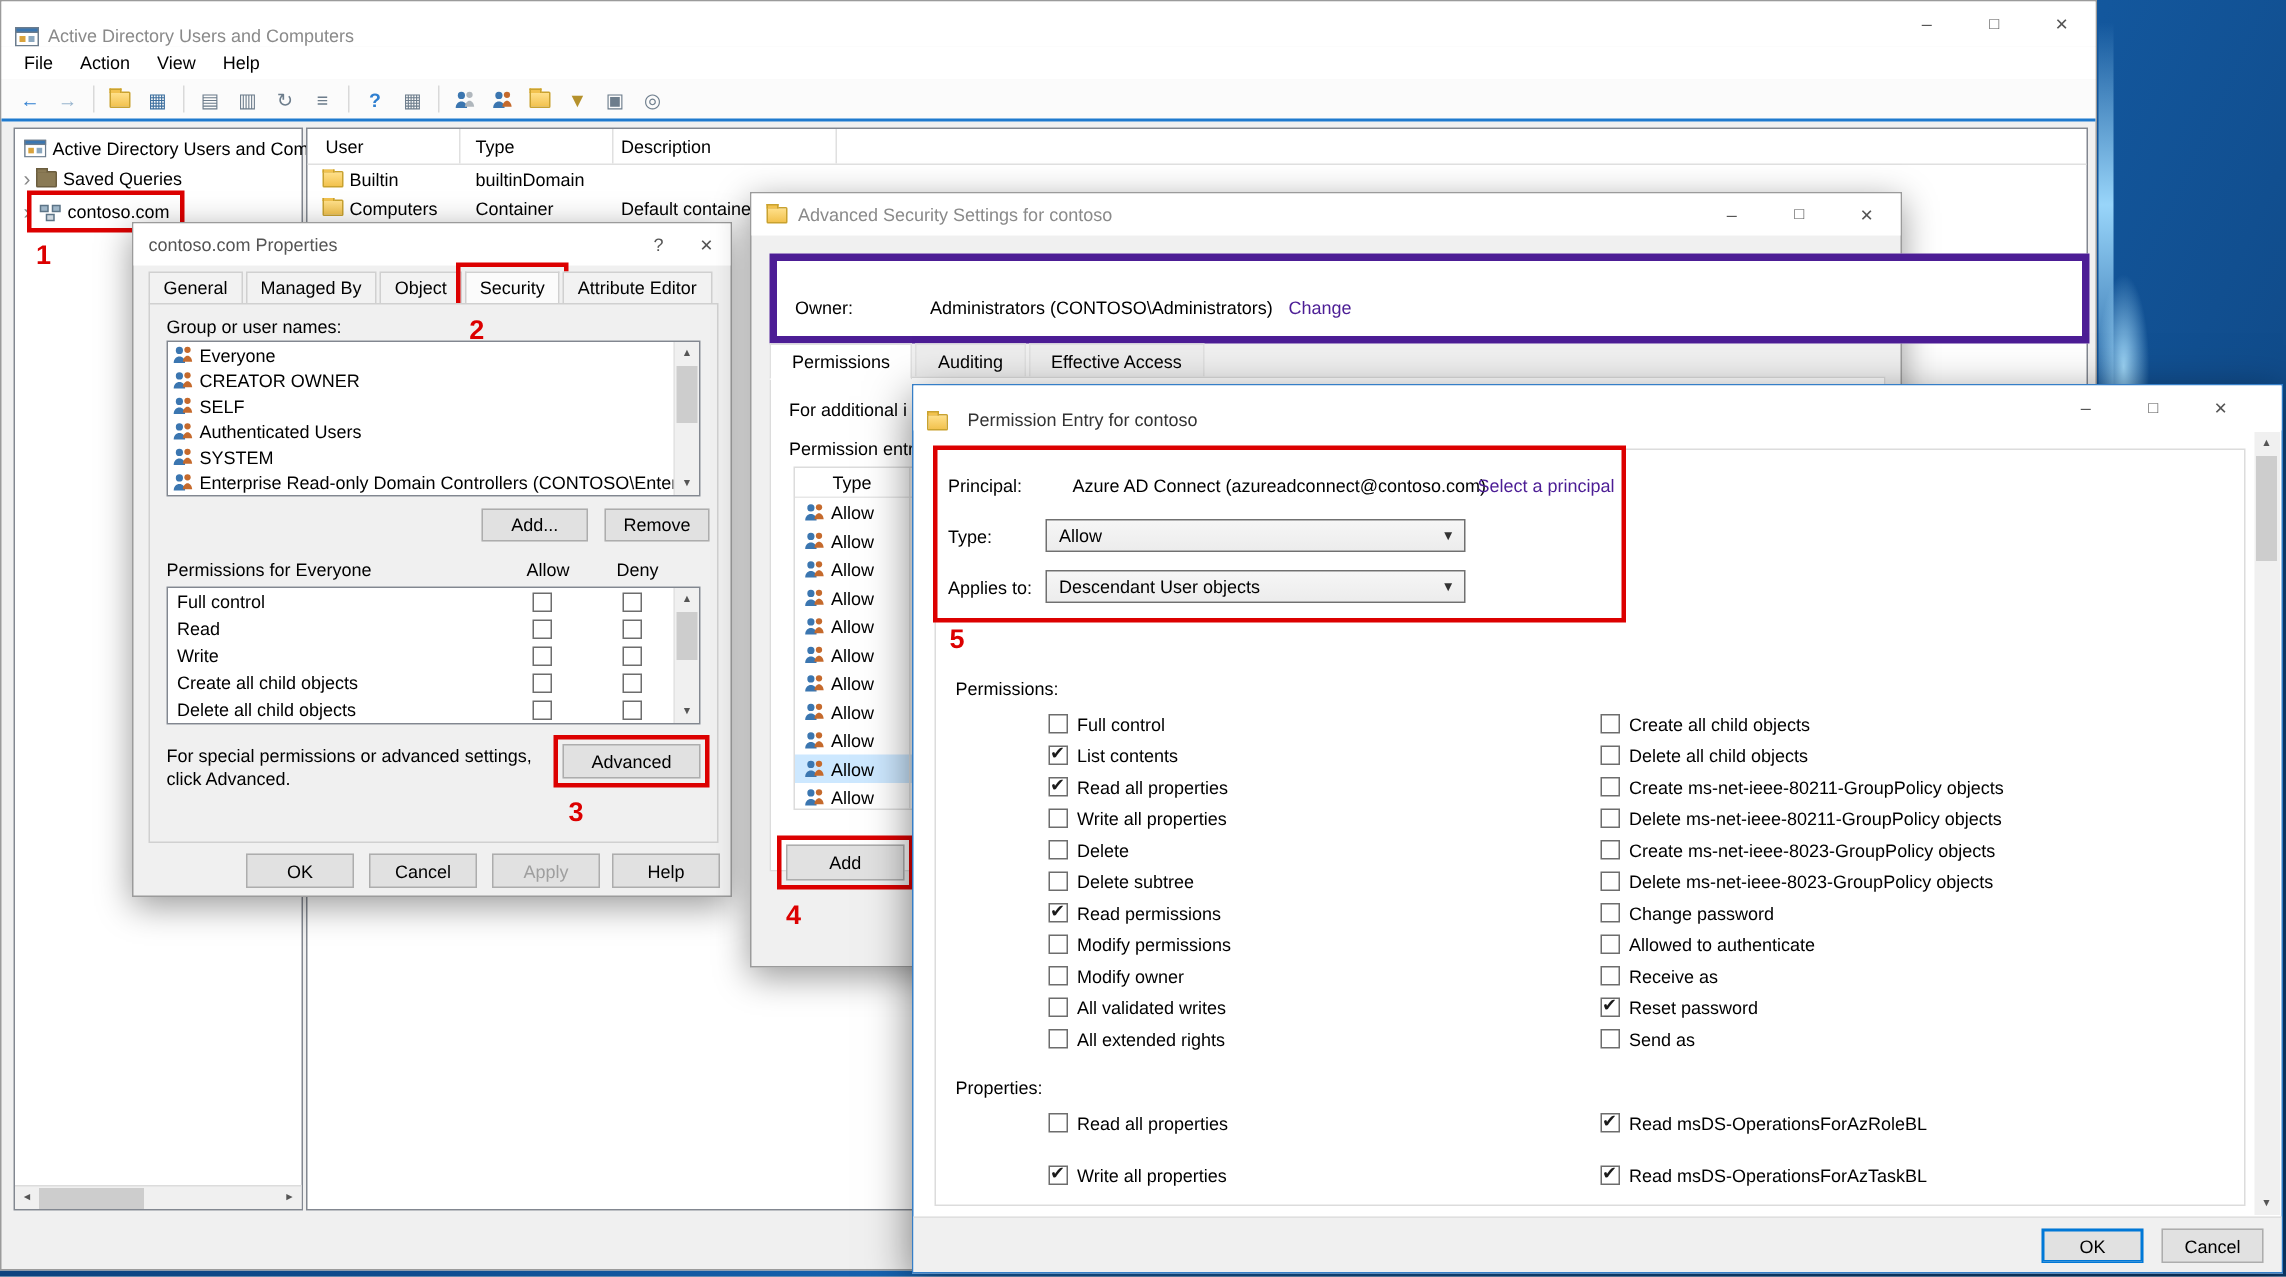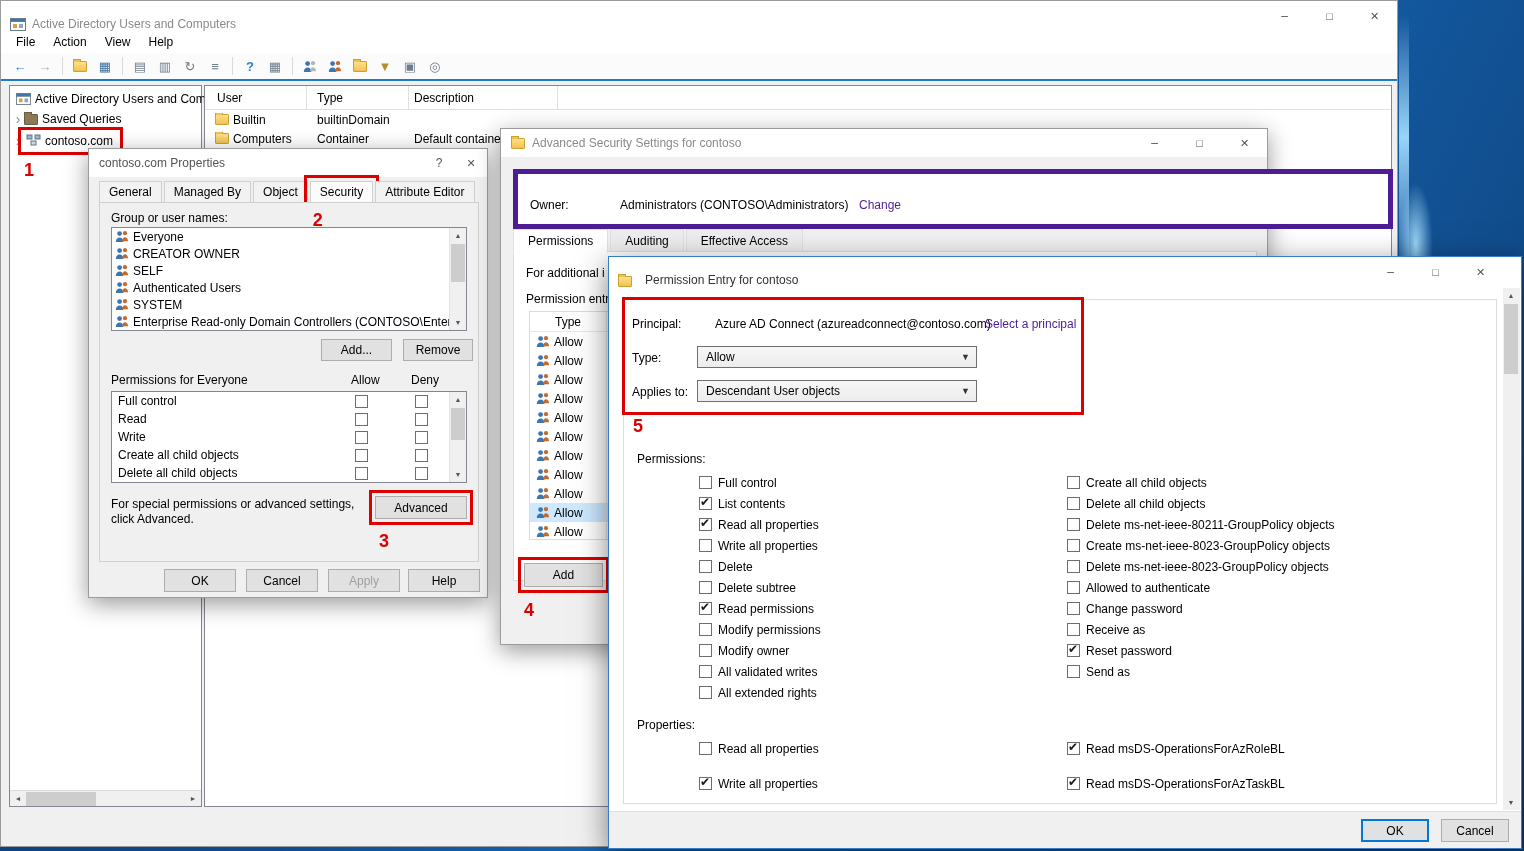--- a/index.html
+++ b/index.html
@@ -70,21 +70,21 @@
   .i-filter::before{content:"▼";color:#b5912c}
   .i-adv::before{content:"▣"}
   .i-find::before{content:"◎"}
 
   .tree-pane{position:absolute;left:8px;top:84px;width:193px;height:722px;background:#fff;border:1px solid #828790}
   .tree-row{height:20px;display:flex;align-items:center;padding-left:2px;white-space:nowrap;overflow:visible}
   .tree-row .tlabel{margin-left:4px}
   .chev{width:12px;color:#8a8a8a;font-size:11px;flex:none;text-align:center}
   .chev::before{content:"›";font-size:14px}
   .ticon{display:inline-flex;flex:none}
-  .tree-sel{display:inline-flex;align-items:flex-start;padding:1px 4px 1px 2px}
+  .tree-sel{display:inline-flex;align-items:flex-end;padding:1px 4px 1px 2px}
   .hscroll{position:absolute;left:0;right:0;bottom:0;height:16px;background:#f0f0f0;border-top:1px solid #dcdcdc;display:flex;align-items:center}
   .hscroll .sb-btn{width:16px;height:16px;font-size:7px;color:#555;display:flex;align-items:center;justify-content:center;flex:none}
   .hthumb{width:70px;height:14px;background:#cdcdcd;margin-right:auto}
 
   .details-pane{position:absolute;left:203px;top:84px;width:1188px;height:722px;background:#fff;border:1px solid #828790}
   .dt-header{height:24px;display:flex;border-bottom:1px solid #e0e0e0}
   .dt-col{display:flex;align-items:center;border-right:1px solid #e0e0e0;padding-left:10px}
   .dt-header .dt-col:nth-child(1){width:102px;padding-left:12px}
   .dt-header .dt-col:nth-child(2){width:102px}
   .dt-header .dt-col:nth-child(3){width:149px;padding-left:5px}
@@ -690,44 +690,48 @@
         <div class="pe-row">
           <span class="checkbox"></span>
           <span>Create all child objects</span>
         </div>
 
         <div class="pe-row">
           <span class="checkbox"></span>
           <span>Delete all child objects</span>
         </div>
 
+        <div class="pe-row">
+          <span class="checkbox"></span>
+          <span>Create ms-net-ieee-80211-GroupPolicy objects</span>
+        </div>
 
         <div class="pe-row">
           <span class="checkbox"></span>
           <span>Delete ms-net-ieee-80211-GroupPolicy objects</span>
         </div>
 
         <div class="pe-row">
           <span class="checkbox"></span>
           <span>Create ms-net-ieee-8023-GroupPolicy objects</span>
         </div>
 
         <div class="pe-row">
           <span class="checkbox"></span>
           <span>Delete ms-net-ieee-8023-GroupPolicy objects</span>
         </div>
 
         <div class="pe-row">
           <span class="checkbox"></span>
+          <span>Change password</span>
+        </div>
+
+        <div class="pe-row">
+          <span class="checkbox"></span>
           <span>Allowed to authenticate</span>
-        </div>
-
-        <div class="pe-row">
-          <span class="checkbox"></span>
-          <span>Change password</span>
         </div>
 
         <div class="pe-row">
           <span class="checkbox"></span>
           <span>Receive as</span>
         </div>
 
         <div class="pe-row">
           <span class="checkbox checked"></span>
           <span>Reset password</span>

